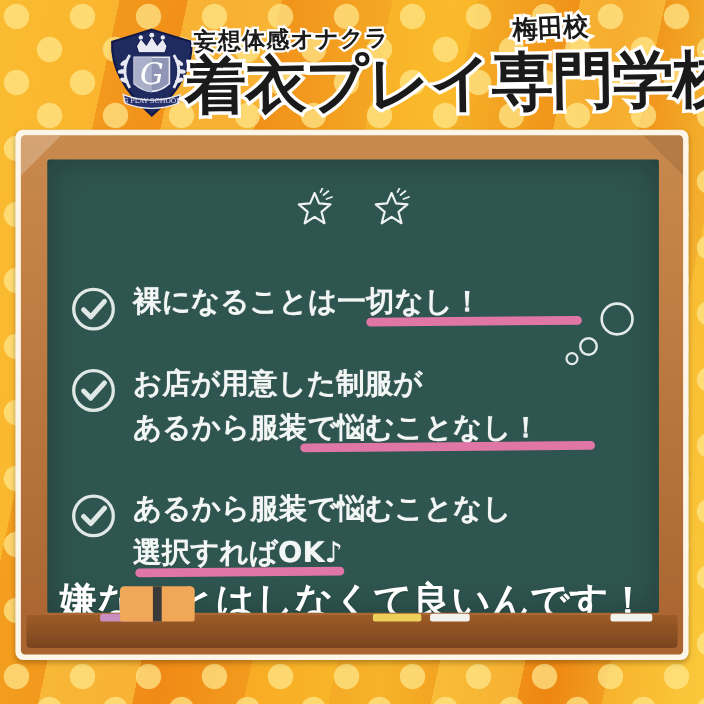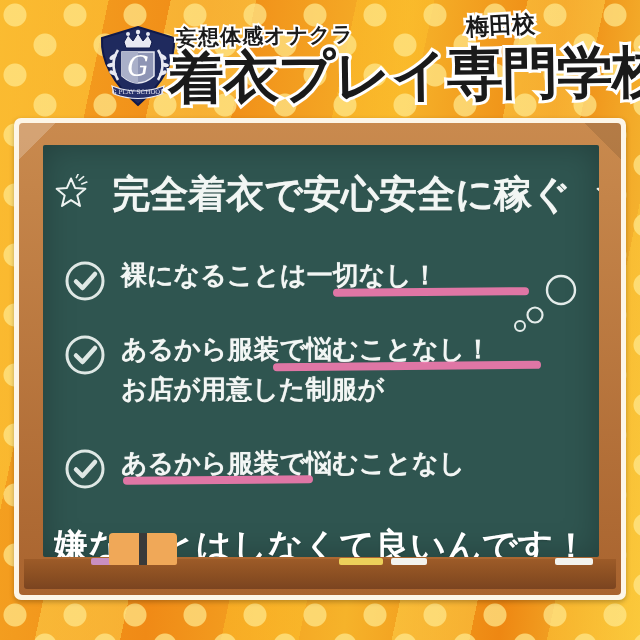--- a/index.html
+++ b/index.html
@@ -321,21 +321,20 @@
       <div class="board-surface">
         <div class="content">
 
           <div class="heading chalk-text">
             <span class="star">
               <svg viewBox="0 0 40 40" width="36" height="36">
                 <path d="M20 5 L24.5 15.5 L36 16.5 L27 24 L30 35.5 L20 29 L10 35.5 L13 24 L4 16.5 L15.5 15.5 Z" fill="none" stroke="#eef3f1" stroke-width="2.2" stroke-linejoin="round"></path>
                 <path d="M29 7 L34 3 M32 11 L37.5 9 M26 4 L28 0" stroke="#eef3f1" stroke-width="1.8" stroke-linecap="round"></path>
               </svg>
             </span>
-            <span>完全着衣で安心安全に稼ぐ</span>
             <span class="star">
               <svg viewBox="0 0 40 40" width="36" height="36">
                 <path d="M20 5 L24.5 15.5 L36 16.5 L27 24 L30 35.5 L20 29 L10 35.5 L13 24 L4 16.5 L15.5 15.5 Z" fill="none" stroke="#eef3f1" stroke-width="2.2" stroke-linejoin="round"></path>
                 <path d="M29 7 L34 3 M32 11 L37.5 9 M26 4 L28 0" stroke="#eef3f1" stroke-width="1.8" stroke-linecap="round"></path>
               </svg>
             </span>
           </div>
 
           <div class="row row1">
             <div class="mark">
@@ -362,41 +361,42 @@
 
           <div class="row row2">
             <div class="mark">
               <svg viewBox="0 0 44 44" width="44" height="44">
                 <circle cx="22" cy="22" r="18" fill="none" stroke="#dfe8e5" stroke-width="3"></circle>
                 <path d="M13 22.5 L19.5 29 L32 15" fill="none" stroke="#dfe8e5" stroke-width="4.5" stroke-linecap="round" stroke-linejoin="round"></path>
               </svg>
             </div>
             <div class="lines">
               <div class="line chalk-text">
+                <span>お店が用意した制服が</span>
+              </div>
+              <div class="line chalk-text">
                 <span>あるから服装で悩むことなし！</span>
                 <span class="ul" style="--ul-left:152px; --ul-w:268px;"></span>
-              </div>
-              <div class="line chalk-text">
-                <span>お店が用意した制服が</span>
               </div>
             </div>
           </div>
 
           <div class="row row3">
             <div class="mark">
               <svg viewBox="0 0 44 44" width="44" height="44">
                 <circle cx="22" cy="22" r="18" fill="none" stroke="#dfe8e5" stroke-width="3"></circle>
                 <path d="M13 22.5 L19.5 29 L32 15" fill="none" stroke="#dfe8e5" stroke-width="4.5" stroke-linecap="round" stroke-linejoin="round"></path>
               </svg>
             </div>
             <div class="lines">
               <div class="line chalk-text">
                 <span>あるから服装で悩むことなし</span>
               </div>
               <div class="line chalk-text">
+                <span>選択すればOK♪</span>
                 <span class="ul" style="--ul-left:2px; --ul-w:190px;"></span>
               </div>
             </div>
           </div>
 
           <div class="closing">嫌なことはしなくて良いんです！</div>
 
         </div>
       </div>
 

